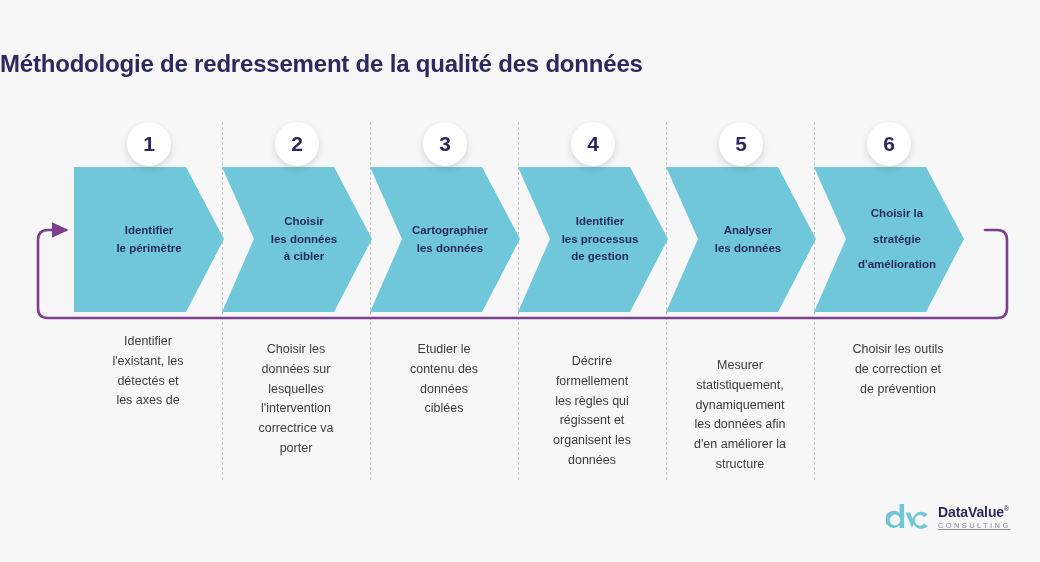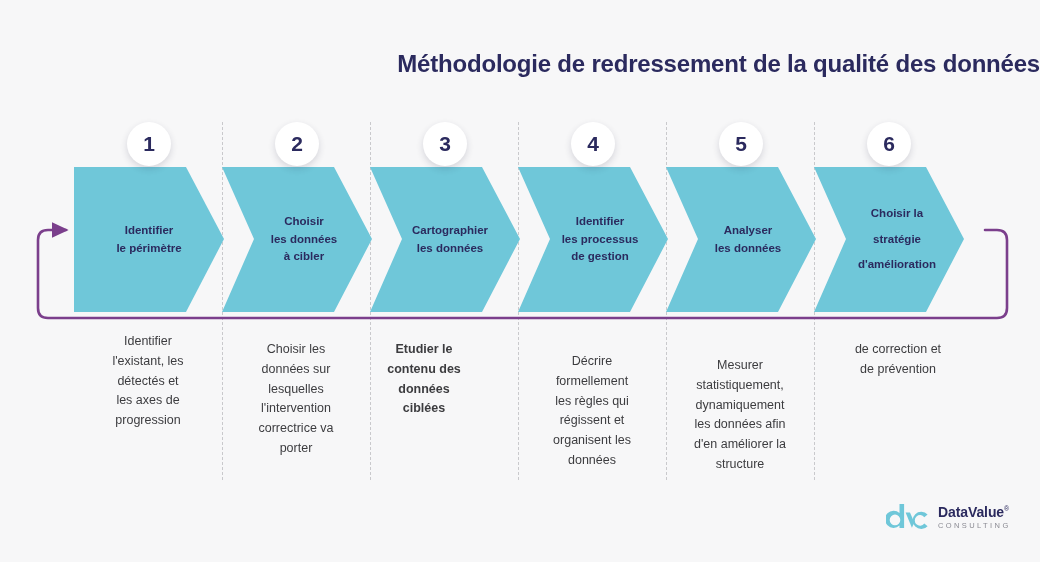--- a/index.html
+++ b/index.html
@@ -21,21 +21,21 @@
     height: 562px;
     background: #f7f7f8;
   }
 
   
   .title {
     position: absolute;
     top: 50px;
     left: 0;
     width: 1040px;
-    text-align: right;
+    text-align: left;
     font-size: 24px;
     font-weight: bold;
     color: #2b2a5e;
     letter-spacing: -0.2px;
   }
 
   
   .dashed-col {
     position: absolute;
     top: 122px;
@@ -158,20 +158,21 @@
   .logo-reg {
     font-size: 7px;
     vertical-align: super;
     font-weight: normal;
   }
   .logo-sub {
     font-size: 7.5px;
     color: #8b8b93;
     letter-spacing: 2.4px;
     line-height: 1.5;
+    text-decoration: underline;
   }
 </style>
 </head>
 <body>
 
 <div id="infographic">
 
   <div class="title">Méthodologie de redressement de la qualité des données</div>
 
   <div class="dashed-col" style="left:222px;"></div>
@@ -272,33 +273,32 @@
       </div>
       <div class="badge">6</div>
     </div>
   </div>
 
   <div class="desc" style="left:68px;">
     <div>Identifier</div>
     <div>l'existant, les</div>
     <div>détectés et</div>
     <div>les axes de</div>
-    <div>progression</div>
   </div>
 
   <div class="desc" style="left:216px; top:340px;">
     <div>Choisir les</div>
     <div>données sur</div>
     <div>lesquelles</div>
     <div>l'intervention</div>
     <div>correctrice va</div>
     <div>porter</div>
   </div>
 
-  <div class="desc" style="left:344px; top:340px;font-weight:bold;">
+  <div class="desc" style="left:364px; top:340px;">
     <div>Etudier le</div>
     <div>contenu des</div>
     <div>données</div>
     <div>ciblées</div>
   </div>
 
   <div class="desc" style="left:512px; top:352px;">
     <div>Décrire</div>
     <div>formellement</div>
     <div>les règles qui</div>
@@ -310,20 +310,21 @@
   <div class="desc" style="left:660px; top:356px;">
     <div>Mesurer</div>
     <div>statistiquement,</div>
     <div>dynamiquement</div>
     <div>les données afin</div>
     <div>d'en améliorer la</div>
     <div>structure</div>
   </div>
 
   <div class="desc" style="left:812px; top:340px; width:172px;">
+    <div>Choisir les outils</div>
     <div>de correction et</div>
     <div>de prévention</div>
   </div>
 
   <div class="logo">
     <span class="logo-mark">
       <svg width="44" height="28" viewBox="0 0 44 28">
         <path d="M13.5 2 h4.6 v24 h-4.6 v-2.4 a8.6 8.6 0 1 1 0 -12.6 Z M9 12.6 a5.3 5.3 0 1 0 0 10.6 a5.3 5.3 0 0 0 0 -10.6 Z" fill="#6fc7d9"></path>
         <path d="M19.6 10.4 h4.4 l4.3 10.2 l-2.4 5.2 z" fill="#6fc7d9"></path>
         <path d="M41.6 12.6 a8.6 8.6 0 1 0 0 11.6 l-3.3 -2.6 a5.3 5.3 0 1 1 0 -6.4 Z" fill="#6fc7d9"></path>

